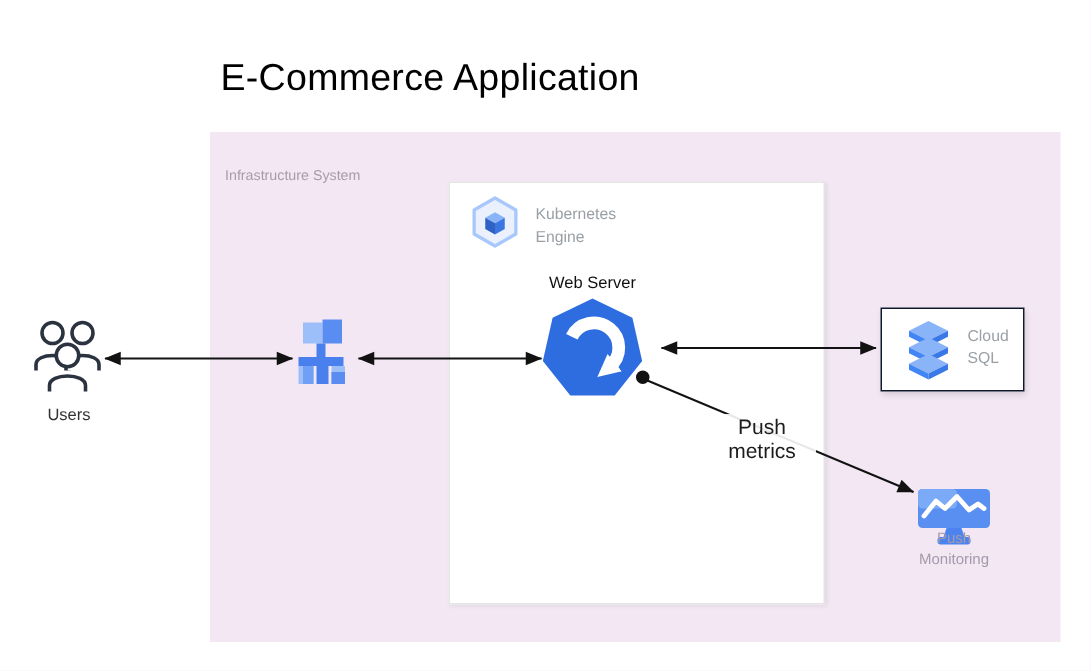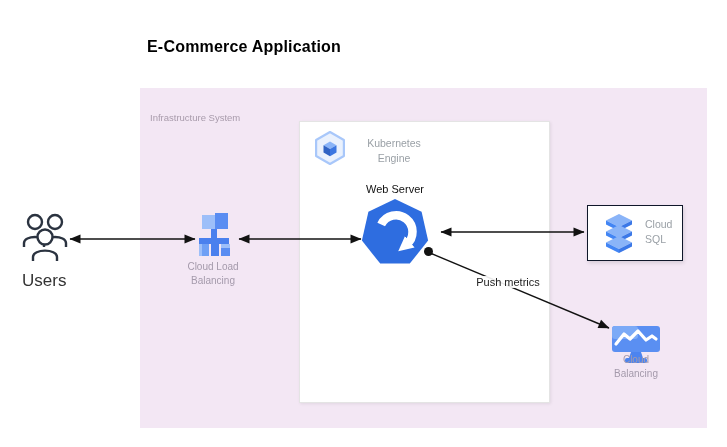--- a/index.html
+++ b/index.html
@@ -6,21 +6,21 @@
   html, body { background: #ffffff; }
   body {
     width: 727px; height: 447px;
     font-family: "Liberation Sans", sans-serif;
     position: relative; overflow: hidden;
   }
   .canvas { position: absolute; inset: 0; width: 727px; height: 447px; }
 
   .title {
     position: absolute; left: 147px; top: 38px;
-    font-size: 16px; font-weight: 700; color: #000000;
+    font-size: 25px; font-weight: 400; color: #000000;
     letter-spacing: 0.2px;
   }
 
   .group-box {
     position: absolute; left: 140px; top: 88px;
     width: 567px; height: 340px;
     background: #f3e7f4;
   }
   .group-label {
     position: absolute; left: 10px; top: 7px; width: 92px;
@@ -29,32 +29,32 @@
 
   .container-box {
     position: absolute; left: 299px; top: 121px;
     width: 251px; height: 282px;
     background: #ffffff;
     border: 1px solid #e4e4e4;
     box-shadow: 1px 1px 3px rgba(0,0,0,0.08);
   }
   .container-label {
     position: absolute; left: 57px; top: 14px; width: 74px;
-    font-size: 10.5px; line-height: 1.45; color: #9aa0a6; text-align: center;
+    font-size: 10.5px; line-height: 1.45; color: #9aa0a6;
   }
   .gke-icon { position: absolute; left: 12px; top: 8px; }
 
   .node-label {
     position: absolute; text-align: center;
     font-size: 10px; line-height: 1.35; color: #a49aab;
   }
   .users-icon { position: absolute; left: 22px; top: 209px; }
   .users-label {
     position: absolute; left: 22px; top: 271px; width: 48px;
-    font-size: 17px; color: #333333;
+    text-align: center; font-size: 11px; color: #333333;
   }
   .clb-icon { position: absolute; left: 196px; top: 211px; }
   .clb-label { left: 178px; top: 260px; width: 70px; }
 
   .webserver-label {
     position: absolute; left: 355px; top: 183px; width: 80px;
     text-align: center; font-size: 11px; color: #111111;
   }
   .webserver-icon { position: absolute; left: 357px; top: 195px; }
 
@@ -69,21 +69,21 @@
   .sql-label {
     position: absolute; left: 57px; top: 11px; width: 38px;
     font-size: 10.5px; line-height: 1.45; color: #9aa0a6;
   }
 
   .mon-icon { position: absolute; left: 610px; top: 325px; }
   .mon-label { left: 601px; top: 353px; width: 70px; }
 
   .edge-label {
     position: absolute; left: 472px; top: 276px; width: 72px;
-    font-size: 11px; color: #1c1c1c; text-align: center;
+    font-size: 14px; color: #1c1c1c; text-align: center;
     background: rgba(255,255,255,0.9); z-index: 6;
   }
 
   .connector-layer {
     position: absolute; left: 0; top: 0; width: 727px; height: 447px;
     z-index: 5; pointer-events: none;
   }
 </style>
 </head>
 <body>
@@ -124,21 +124,20 @@
     <rect x="6" y="4" width="13" height="14" fill="#9dbff9"></rect>
     <rect x="19" y="2" width="13" height="16" fill="#5a8df2"></rect>
     <rect x="15" y="18" width="6" height="14" fill="#4a80ee"></rect>
     <rect x="3" y="27" width="30" height="6" fill="#4a80ee"></rect>
     <rect x="3" y="33" width="10" height="12" fill="#9dbff9"></rect>
     <rect x="6" y="33" width="7" height="12" fill="#6fa0f5"></rect>
     <rect x="15" y="33" width="8" height="12" fill="#4a80ee"></rect>
     <rect x="25" y="33" width="9" height="12" fill="#9dbff9"></rect>
     <rect x="25" y="37" width="9" height="8" fill="#5a8df2"></rect>
   </svg>
-  <div class="node-label clb-label">Cloud Load Balancing</div>
 
   <div class="webserver-label">Web Server</div>
   <svg class="webserver-icon" width="76" height="76" viewBox="0 0 76 76">
     <defs>
       <marker id="whiteArrow" viewBox="0 0 14 14" refX="4" refY="7" markerWidth="15" markerHeight="15" markerUnits="userSpaceOnUse" orient="auto">
         <path d="M0,0 L14,7 L0,14 Z" fill="#ffffff"></path>
       </marker>
     </defs>
     <polygon points="38,4 64.6,16.8 71.1,45.6 52.8,68.6 23.2,68.6 4.9,45.6 11.4,16.8" fill="#2e6de0"></polygon>
     <path d="M 24.2 29.5 A 16.5 16.5 0 1 1 49.5 49.5" fill="none" stroke="#ffffff" stroke-width="8.5" marker-end="url(#whiteArrow)"></path>
@@ -165,21 +164,21 @@
     <div class="sql-label">Cloud SQL</div>
   </div>
 
   <svg class="mon-icon" width="52" height="40" viewBox="0 0 52 40">
     <rect x="2" y="1" width="48" height="26" rx="3" fill="#5a8ff2"></rect>
     <rect x="2" y="1" width="26" height="13" rx="3" fill="#7baaf7"></rect>
     <polyline points="6,19 14,9 20,14 28,6 36,15 42,11 46,14" fill="none" stroke="#ffffff" stroke-width="3.2" stroke-linejoin="round" stroke-linecap="round"></polyline>
     <polygon points="21,27 31,27 33,33 19,33" fill="#4c84ef"></polygon>
     <rect x="15" y="33" width="22" height="5" rx="2" fill="#4c84ef"></rect>
   </svg>
-  <div class="node-label mon-label">Cloud Balancing</div>
+  <div class="node-label mon-label">Push Monitoring</div>
 
   <svg class="connector-layer" width="727" height="447" viewBox="0 0 727 447">
     <defs>
       <marker id="ah-end" viewBox="0 0 12 10" refX="11" refY="5" markerWidth="12" markerHeight="10" markerUnits="userSpaceOnUse" orient="auto">
         <path d="M0.5,0.5 L11.5,5 L0.5,9.5 Z" fill="#121212"></path>
       </marker>
       <marker id="ah-start" viewBox="0 0 12 10" refX="11" refY="5" markerWidth="12" markerHeight="10" markerUnits="userSpaceOnUse" orient="auto-start-reverse">
         <path d="M0.5,0.5 L11.5,5 L0.5,9.5 Z" fill="#121212"></path>
       </marker>
     </defs>

